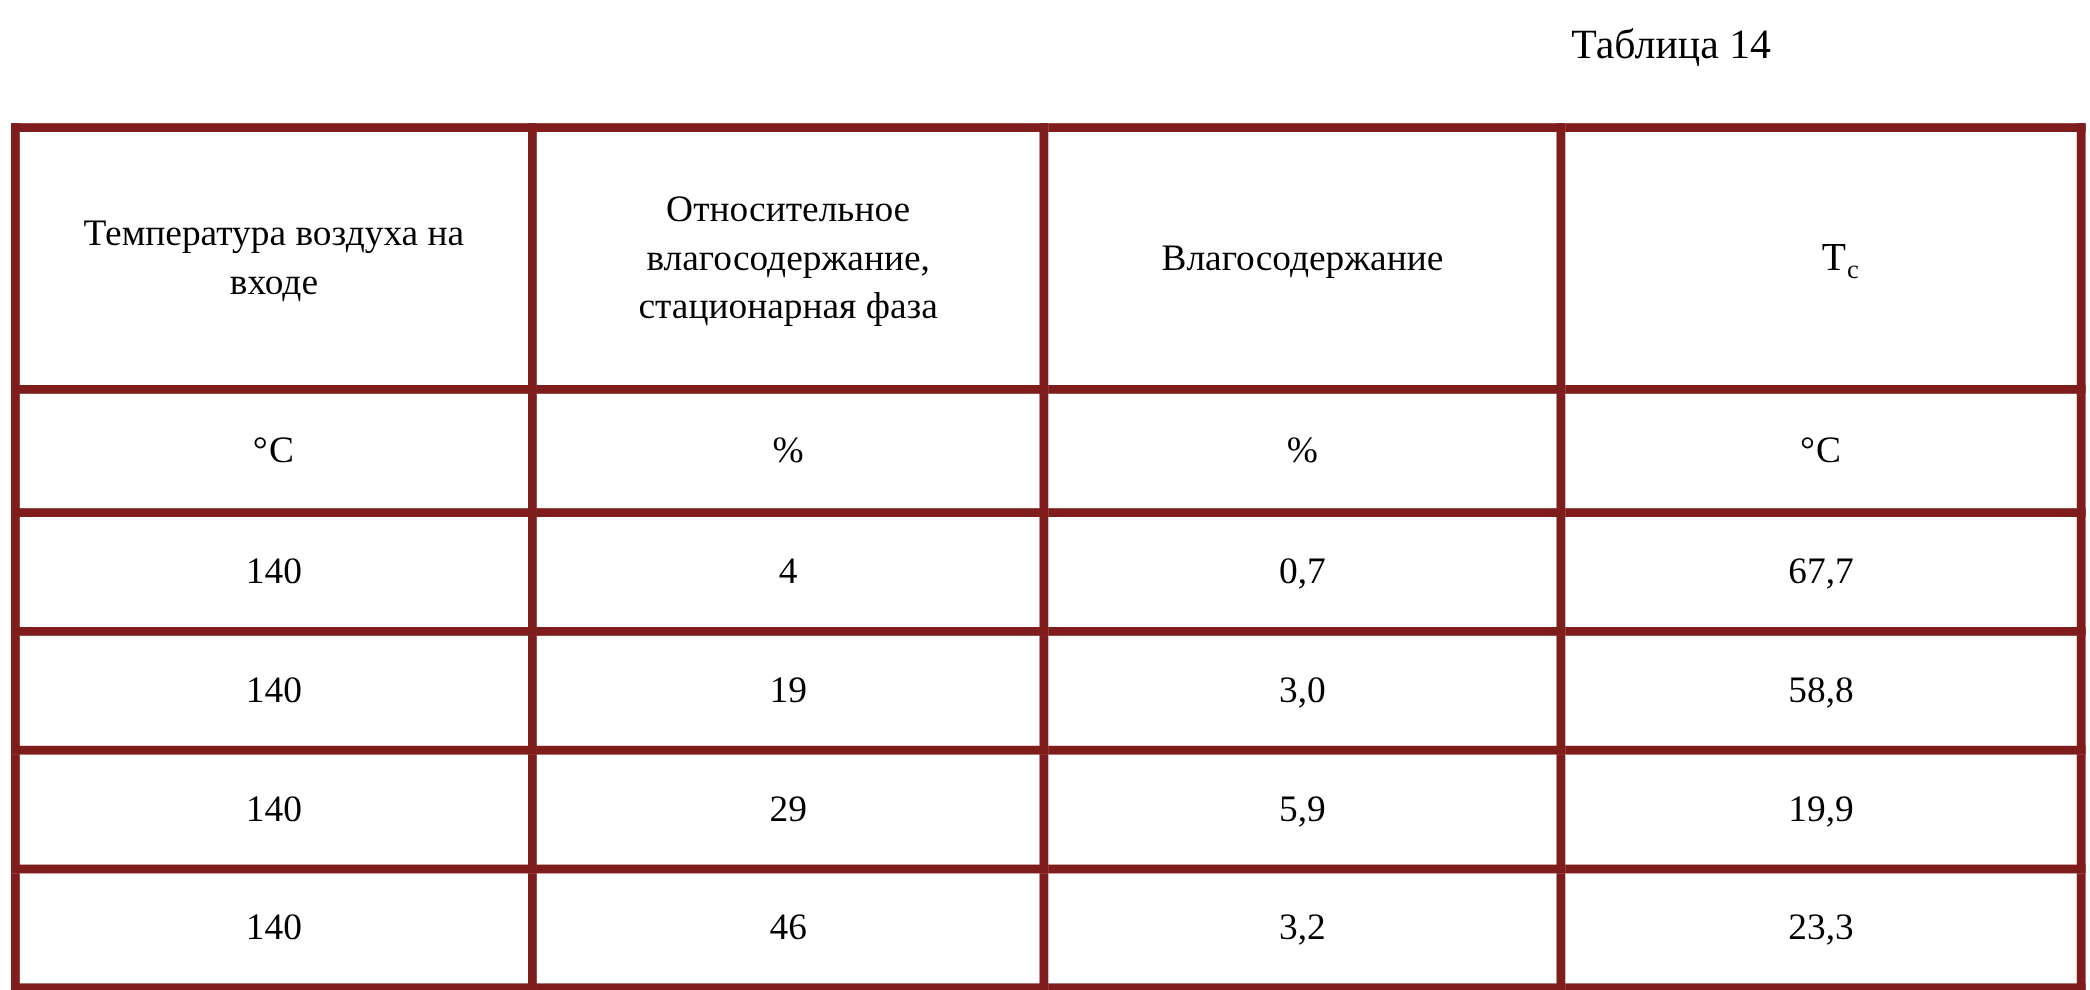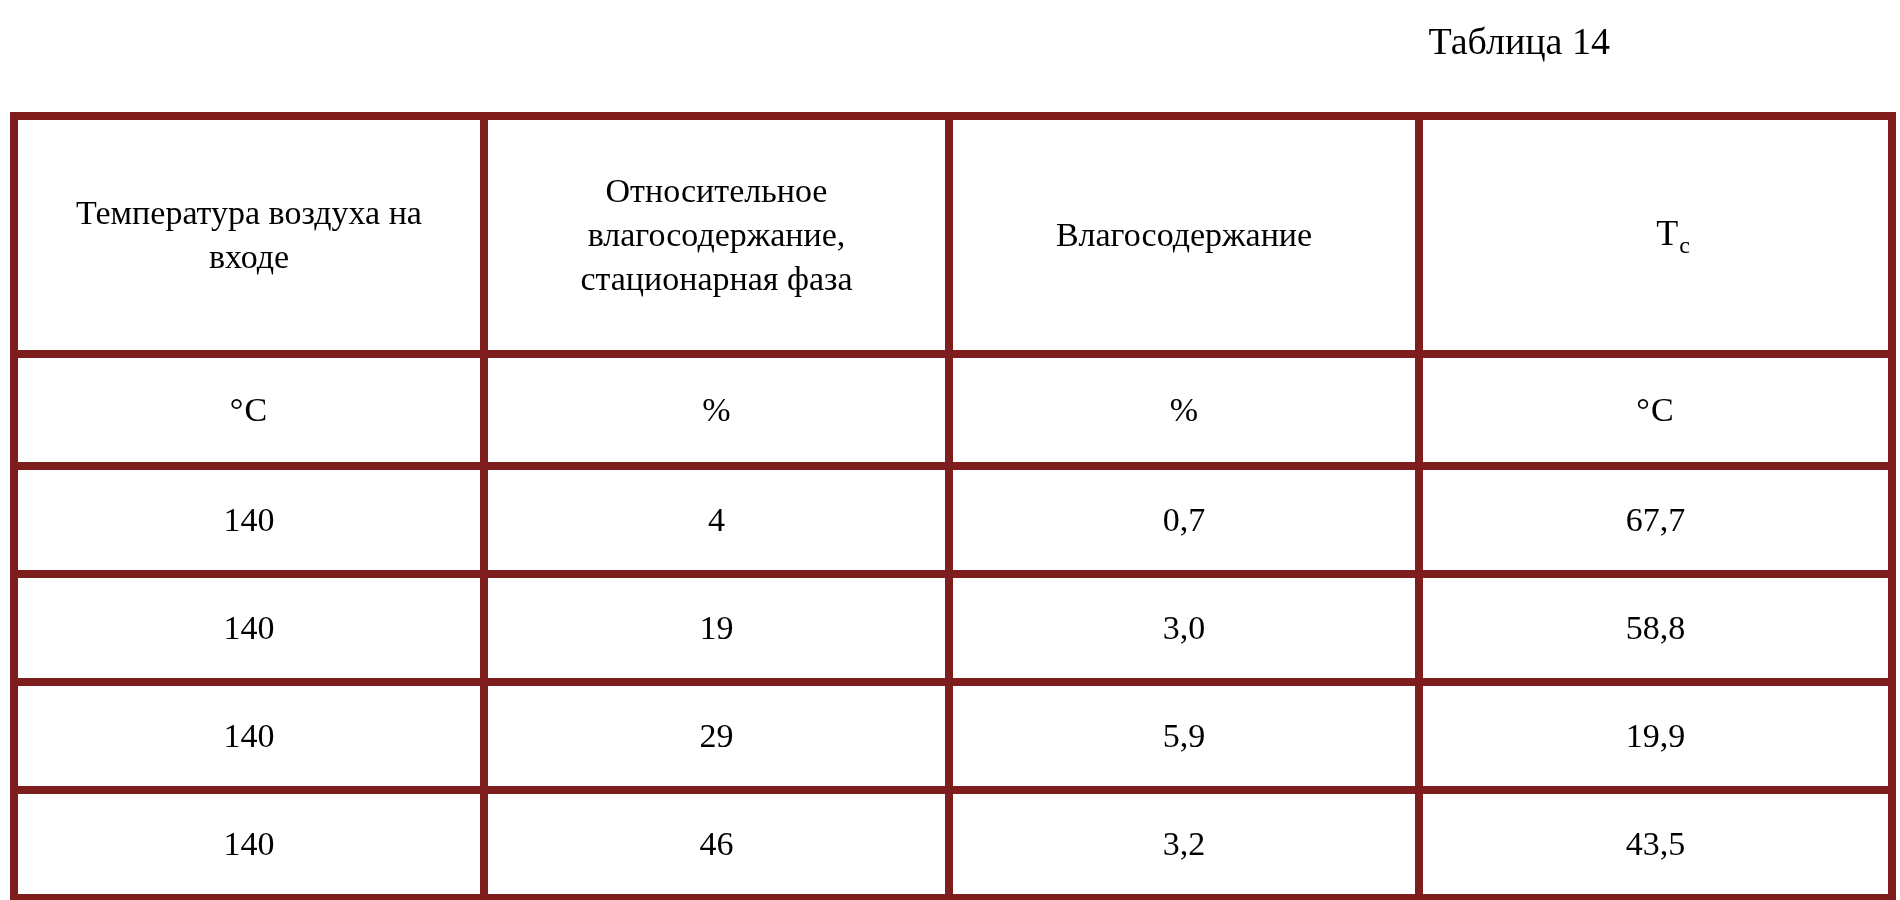--- a/index.html
+++ b/index.html
@@ -154,21 +154,21 @@
         <tr class="data-row">
           <td>140</td>
           <td>29</td>
           <td>5,9</td>
           <td>19,9</td>
         </tr>
         <tr class="data-row">
           <td>140</td>
           <td>46</td>
           <td>3,2</td>
-          <td>43,5</td>
+          <td>23,3</td>
         </tr>
         <tr class="data-row">
           <td>140</td>
           <td>36</td>
           <td>7,5</td>
           <td>28,2</td>
         </tr>
       </tbody>
     </table>
   </div>

